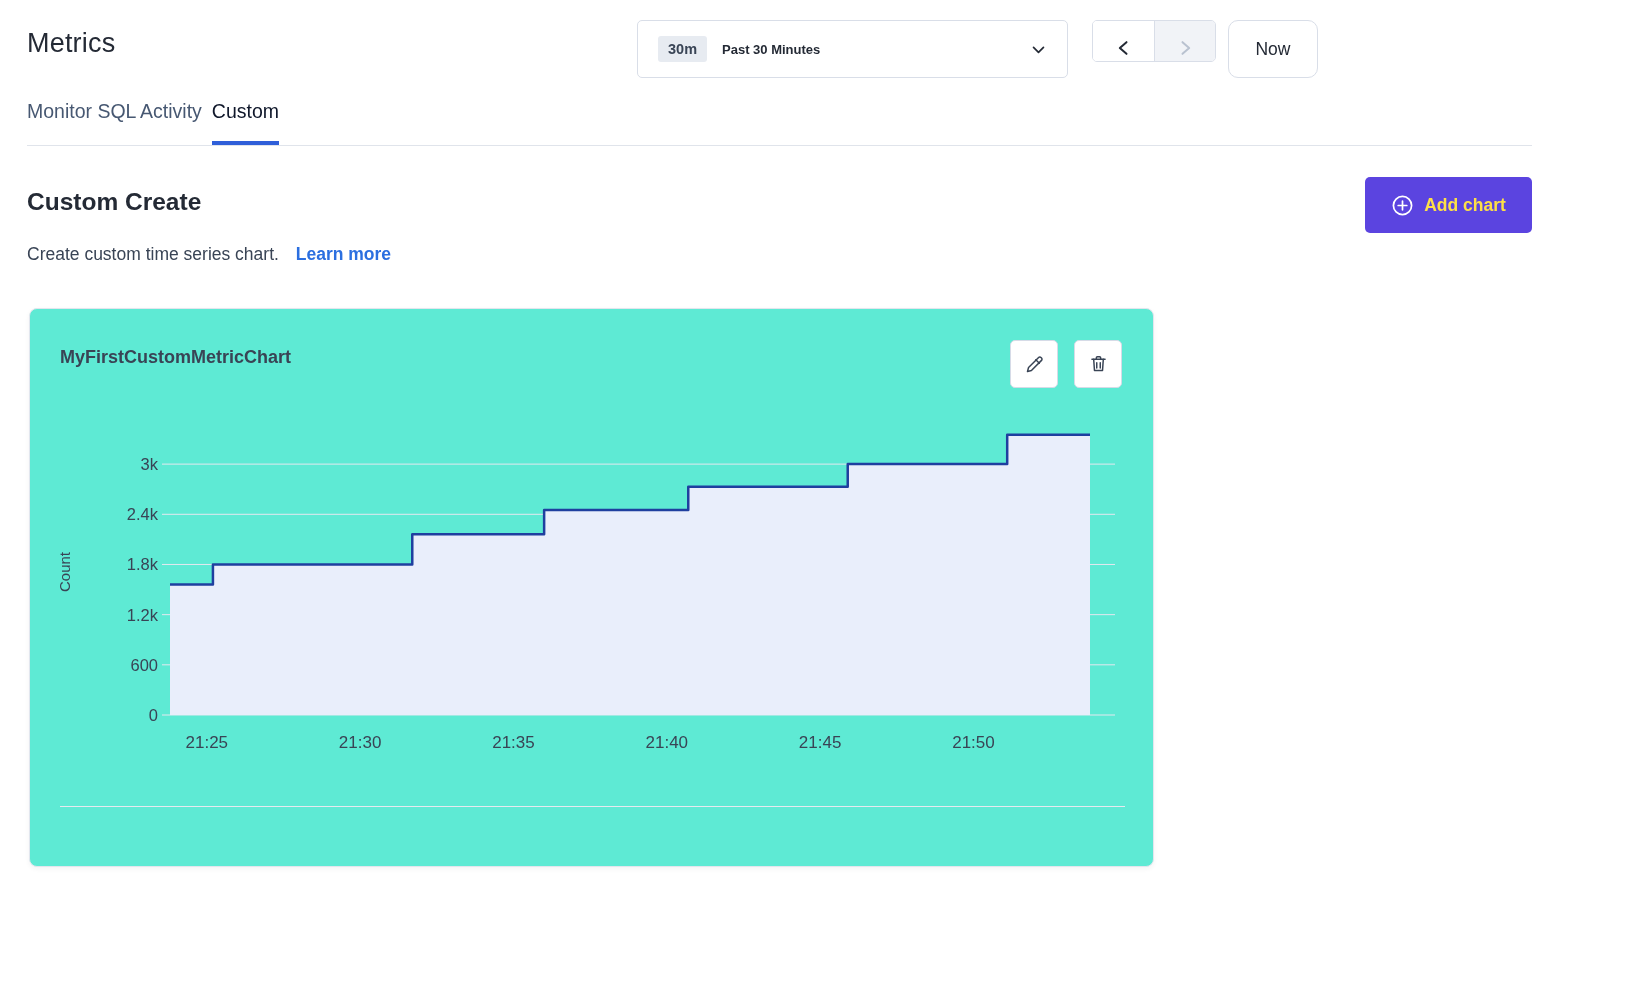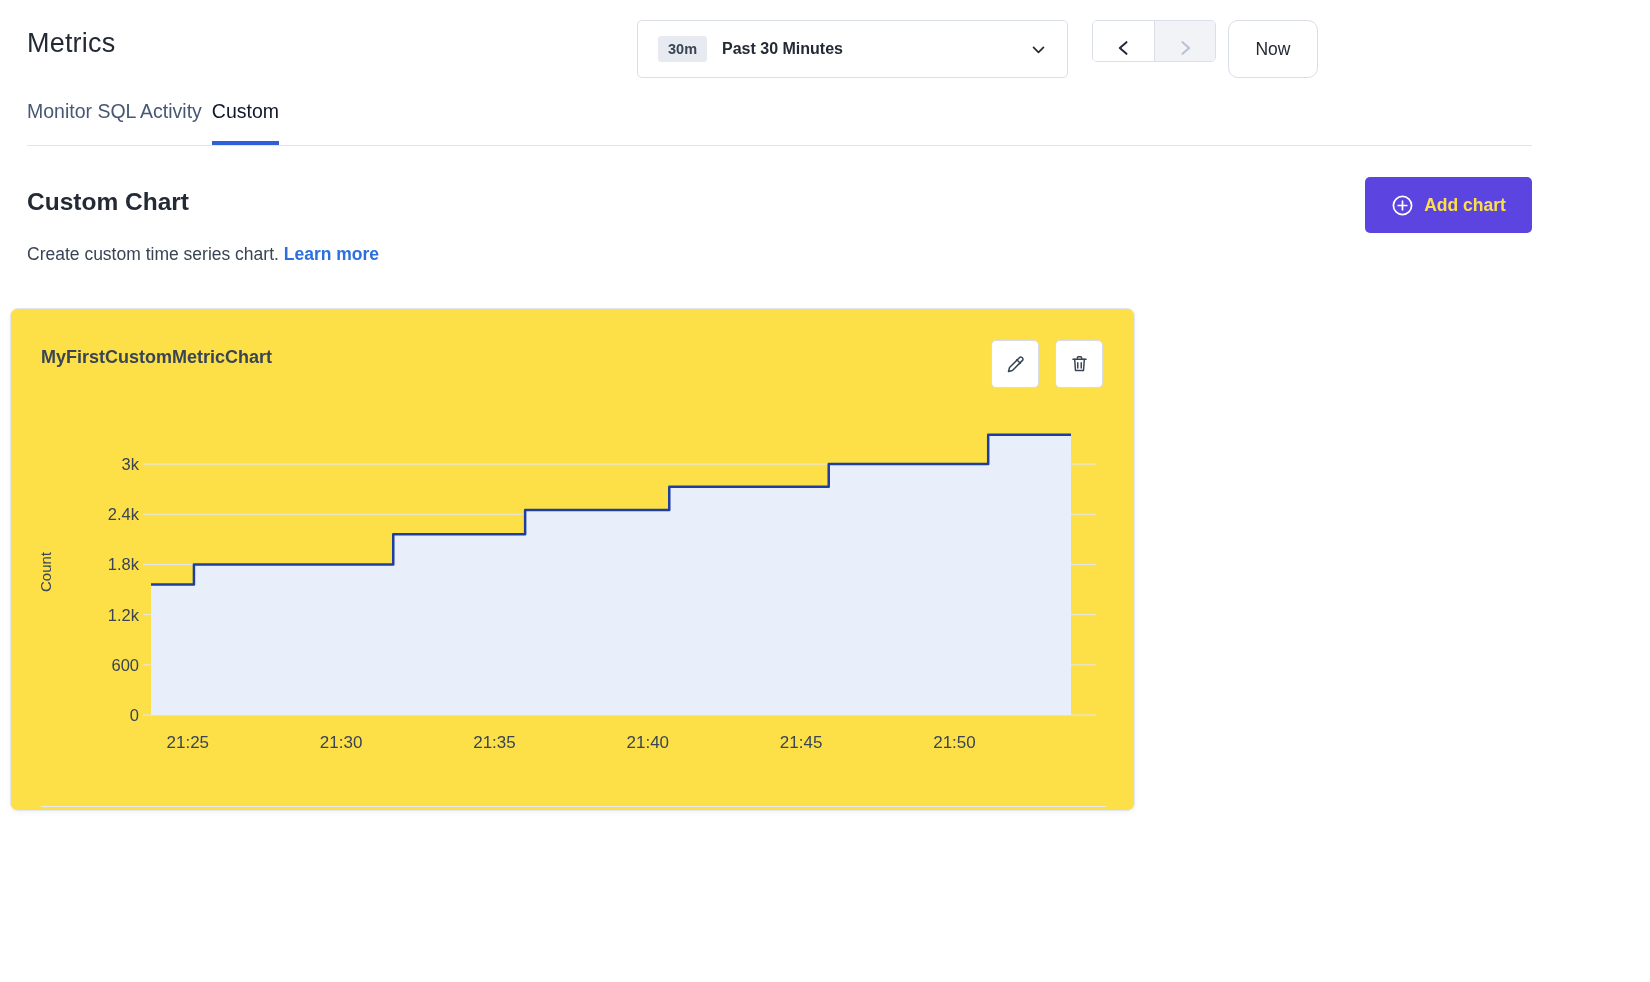--- a/index.html
+++ b/index.html
@@ -4,39 +4,39 @@
 <style>
   *{box-sizing:border-box;margin:0;padding:0}
   html,body{width:1650px;height:982px;background:#fff;font-family:"Liberation Sans",sans-serif;color:#242a35}
   .page{position:relative;width:1650px;height:982px;overflow:hidden;background:#fff}
 
   .page-title{position:absolute;left:27px;top:28px;font-size:27px;font-weight:400;letter-spacing:.2px;color:#242a35}
 
   .time-controls{position:absolute;left:637px;top:20px;display:flex;align-items:stretch;height:42px}
   .range-select{width:431px;height:58px;border:1px solid #d9dee8;border-radius:5px;display:flex;align-items:center;gap:15px;padding:0 20px;cursor:pointer;background:#fff}
   .range-badge{background:#e7ebf1;border-radius:3px;padding:5px 10px;font-size:14.5px;font-weight:700;color:#394455}
-  .range-label{font-size:16px;font-weight:600;color:#242a35}
+  .range-label{font-size:13px;font-weight:600;color:#242a35}
   .chev{margin-left:auto;display:flex;align-items:center}
   .step-group{display:flex;margin-left:24px;border:1px solid #d9dee8;border-radius:5px;overflow:hidden;background:#fff}
   .step-btn{width:61px;height:56px;background:#fff;border:none;display:flex;align-items:center;justify-content:center;cursor:pointer}
   .step-btn + .step-btn{border-left:1px solid #d9dee8}
   .step-btn.disabled{background:#f1f3f7;cursor:default}
   .now-btn{margin-left:12px;width:90px;height:58px;background:#fff;border:1px solid #d9dee8;border-radius:10px;font-size:17.5px;font-weight:500;color:#242a35;cursor:pointer;font-family:inherit}
 
   .tabs{position:absolute;left:27px;top:99px;display:flex;gap:10px}
   .tab{font-size:19.5px;line-height:24px;color:#475872;padding-bottom:18px;cursor:pointer;border-bottom:4px solid transparent}
   .tab.active{color:#0f172a;border-bottom-color:var(--tab-underline,#2f5fd9)}
   .tabs-divider{position:absolute;left:27px;top:145px;width:1505px;height:1px;background:#e0e4eb}
 
   .section-title{position:absolute;left:27px;top:188px;font-size:24.5px;font-weight:700;color:#242a35}
   .section-desc{position:absolute;left:27px;top:244px;font-size:17.5px;color:#394455}
-  .learn-more{color:var(--link,#2b6fe0);font-weight:600;cursor:pointer;text-decoration:none;margin-left:0}
+  .learn-more{color:var(--link,#2b6fe0);font-weight:600;cursor:pointer;text-decoration:none;margin-left:12px}
   .add-chart-btn{position:absolute;left:1365px;top:177px;width:167px;height:56px;background:var(--accent,#5b44e0);color:#fde047;border:none;border-radius:5px;display:flex;align-items:center;justify-content:center;gap:10px;font-size:17.5px;font-weight:600;cursor:pointer;font-family:inherit}
 
-  .card{position:absolute;left:10px;top:308px;width:1125px;height:503px;border:1px solid #e2e6ee;border-radius:8px;background:#fde047;box-shadow:0 2px 5px rgba(36,42,53,.05)}
+  .card{position:absolute;left:29px;top:308px;width:1125px;height:559px;border:1px solid #e2e6ee;border-radius:8px;background:#5eead4;box-shadow:0 2px 5px rgba(36,42,53,.05)}
   .card-title{position:absolute;left:30px;top:38px;font-size:18px;font-weight:700;color:#394455}
   .card-actions{position:absolute;right:31px;top:31px;display:flex;gap:16px}
   .icon-btn{width:48px;height:48px;border:1px solid #d6dbe7;border-radius:5px;background:#fff;display:flex;align-items:center;justify-content:center;cursor:pointer}
   .chart-svg{position:absolute;left:20px;top:100px}
   .chart-svg text{font-family:"Liberation Sans",sans-serif}
   .card-divider{position:absolute;left:30px;top:497px;width:1065px;height:1px;background:#e6e9ef}
   .legend{position:absolute;left:0;top:524px;width:100%;display:flex;align-items:center;justify-content:center;gap:10px;font-size:17.5px;color:#394455}
   .legend-swatch{width:15px;height:15px;border-radius:2px;background:#1949cc;display:inline-block}
 </style>
 </head>
@@ -74,21 +74,21 @@
     </div>
     <button class="now-btn">Now</button>
   </div>
 
   <nav class="tabs">
     <div class="tab">Monitor SQL Activity</div>
     <div class="tab active">Custom</div>
   </nav>
   <div class="tabs-divider"></div>
 
-  <h2 class="section-title">Custom Chart</h2>
+  <h2 class="section-title">Custom Create</h2>
   <p class="section-desc">
     <span>Create custom time series chart.</span>
     <a class="learn-more" href="#">Learn more</a>
   </p>
 
   <button class="add-chart-btn">
     <span style="display:flex">
       <svg width="23" height="23" viewBox="0 0 24 24" fill="none" stroke="#ffffff" stroke-width="1.8">
           <circle cx="12" cy="12" r="9.5"></circle>
           <path d="M12 7.5v9M7.5 12h9" stroke-linecap="round"></path>

